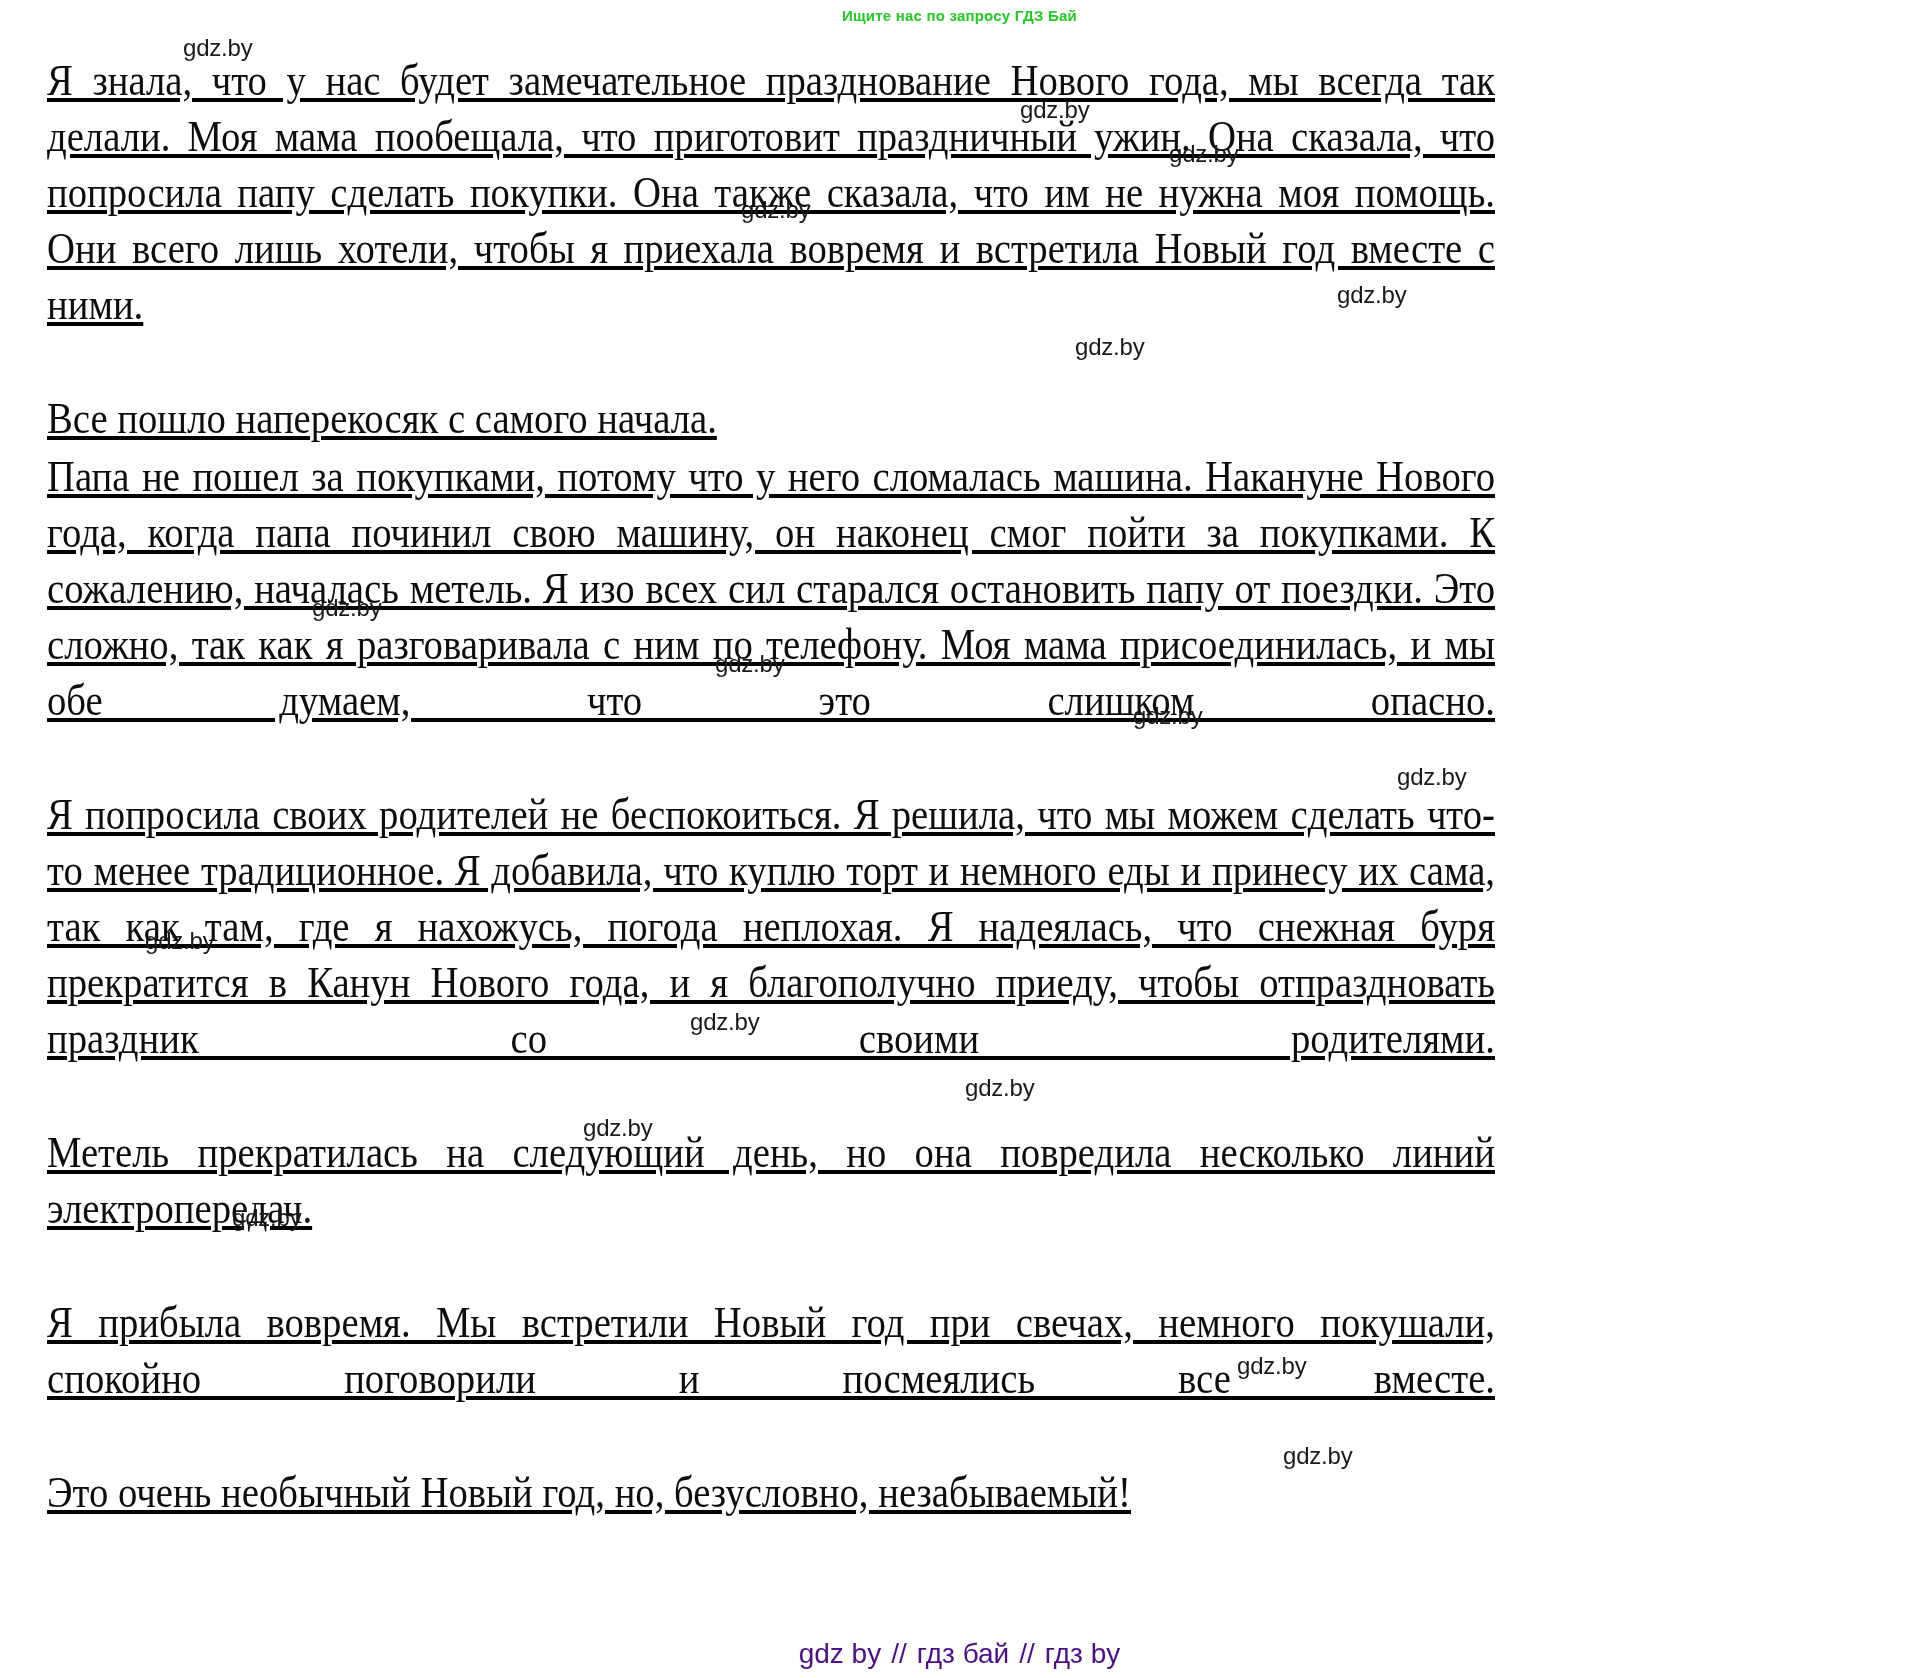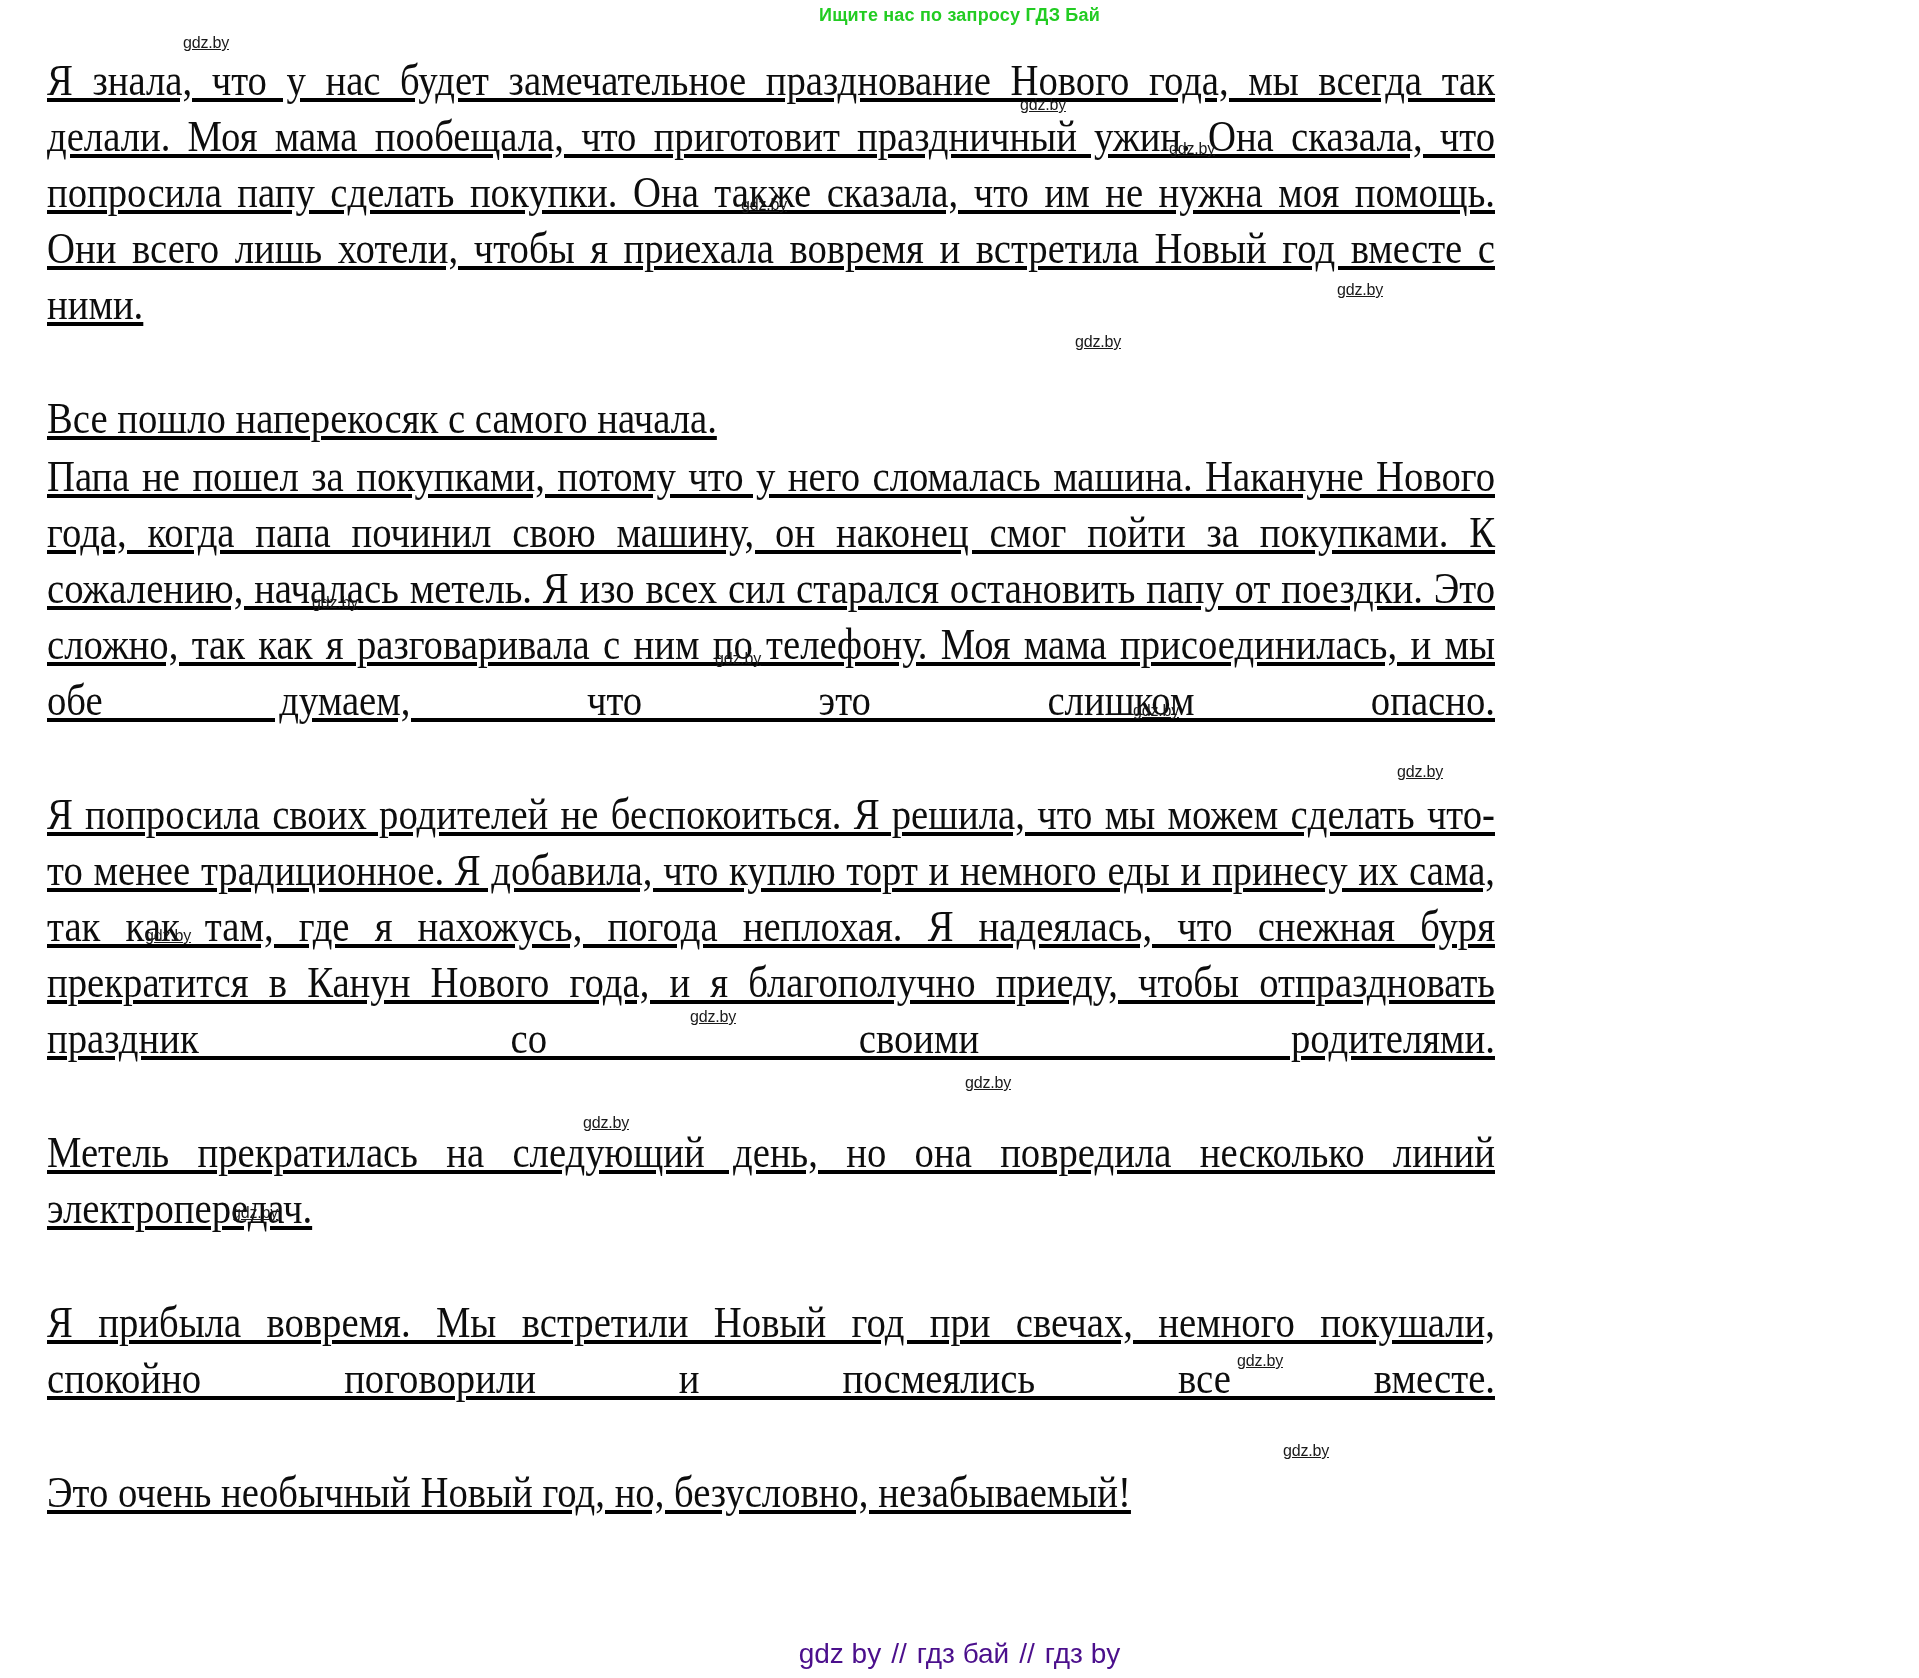--- a/index.html
+++ b/index.html
@@ -20,21 +20,21 @@
   .top-banner {
     position: absolute;
     top: 0;
     left: 0;
     width: 1919px;
     height: 30px;
     display: flex;
     align-items: center;
     justify-content: center;
     font-family: "Liberation Sans", "DejaVu Sans", sans-serif;
-    font-size: 18px;
+    font-size: 15px;
     font-weight: 700;
     letter-spacing: 0.2px;
     color: #22cc22;
     white-space: nowrap;
     z-index: 5;
     text-align: right;
   }
 
   
   .doc {
@@ -64,28 +64,27 @@
     display: inline-block;
     width: 100%;
   }
   .para.no-justify { text-align: left; }
   .para.no-justify::after { content: none; }
 
   
   .wm {
     position: absolute;
     font-family: "Liberation Sans", "DejaVu Sans", sans-serif;
-    font-size: 16px;
+    font-size: 24px;
     font-weight: 400;
     color: #1a1a1a;
     white-space: nowrap;
     z-index: 4;
     pointer-events: none;
     letter-spacing: -0.2px;
-    text-decoration: underline;
   }
 
   
   .footer {
     position: absolute;
     left: 0;
     bottom: 8px;
     width: 1919px;
     text-align: center;
     font-family: "Liberation Sans", "DejaVu Sans", sans-serif;

